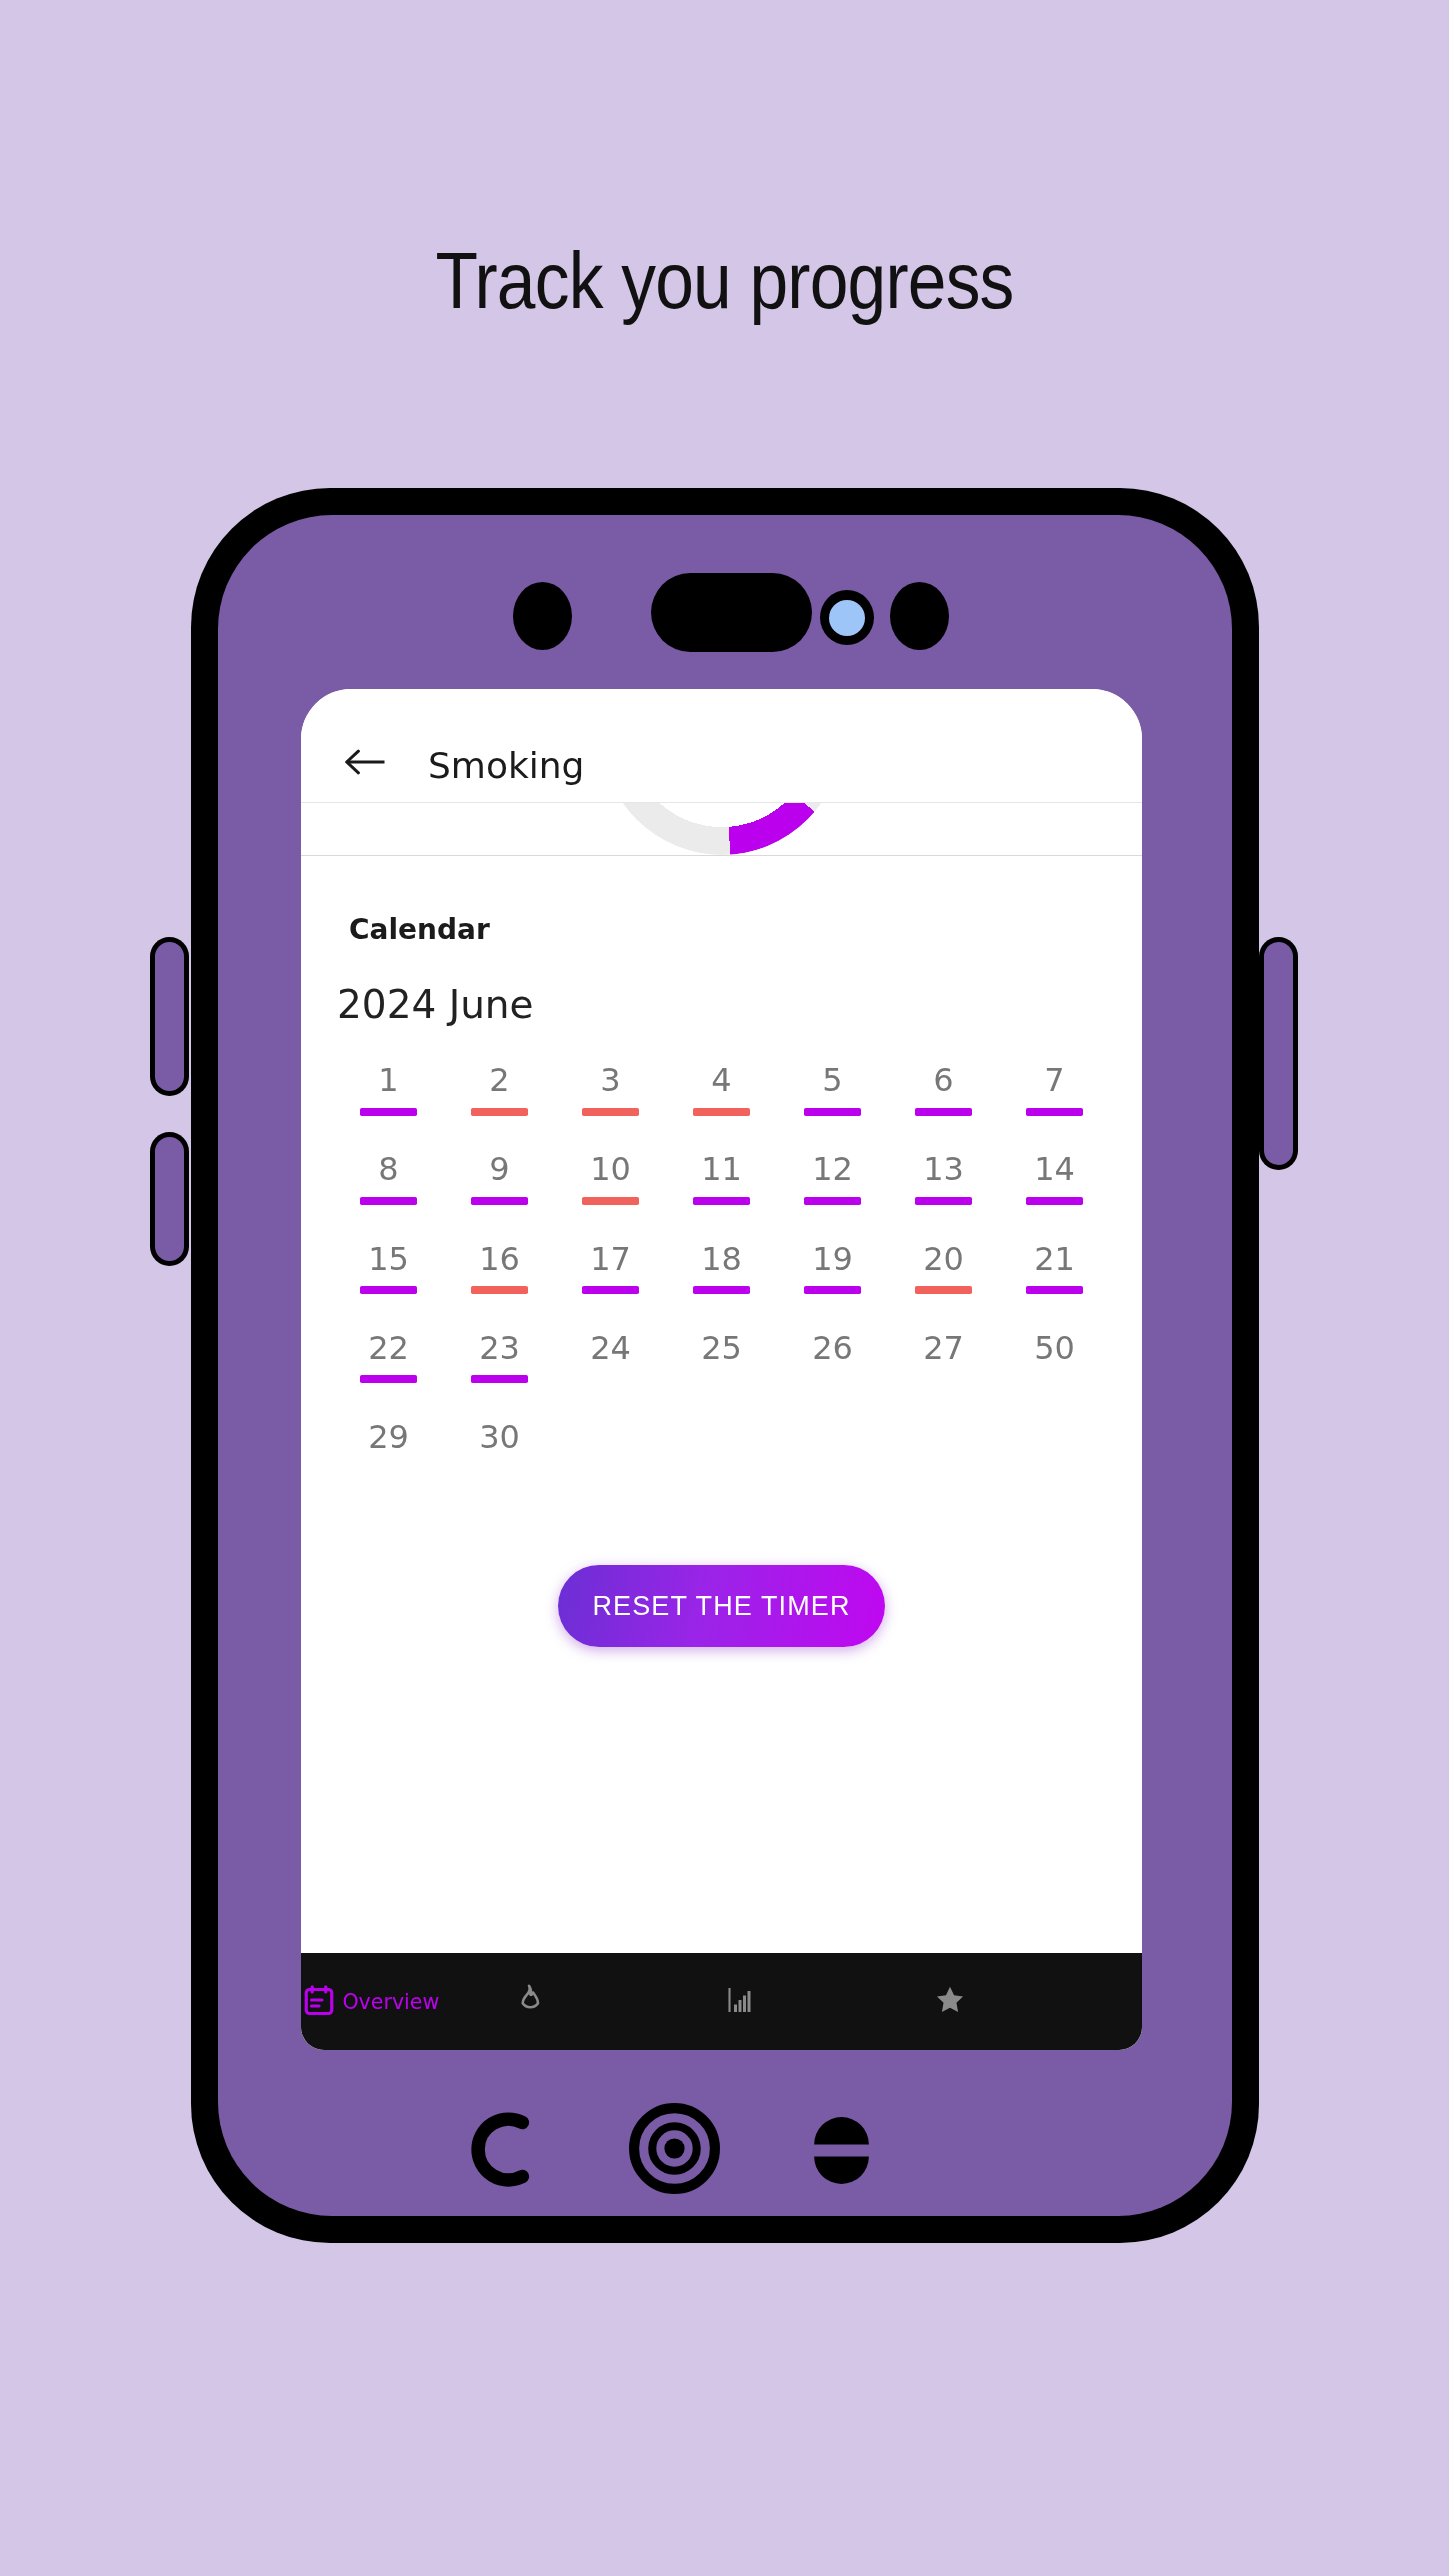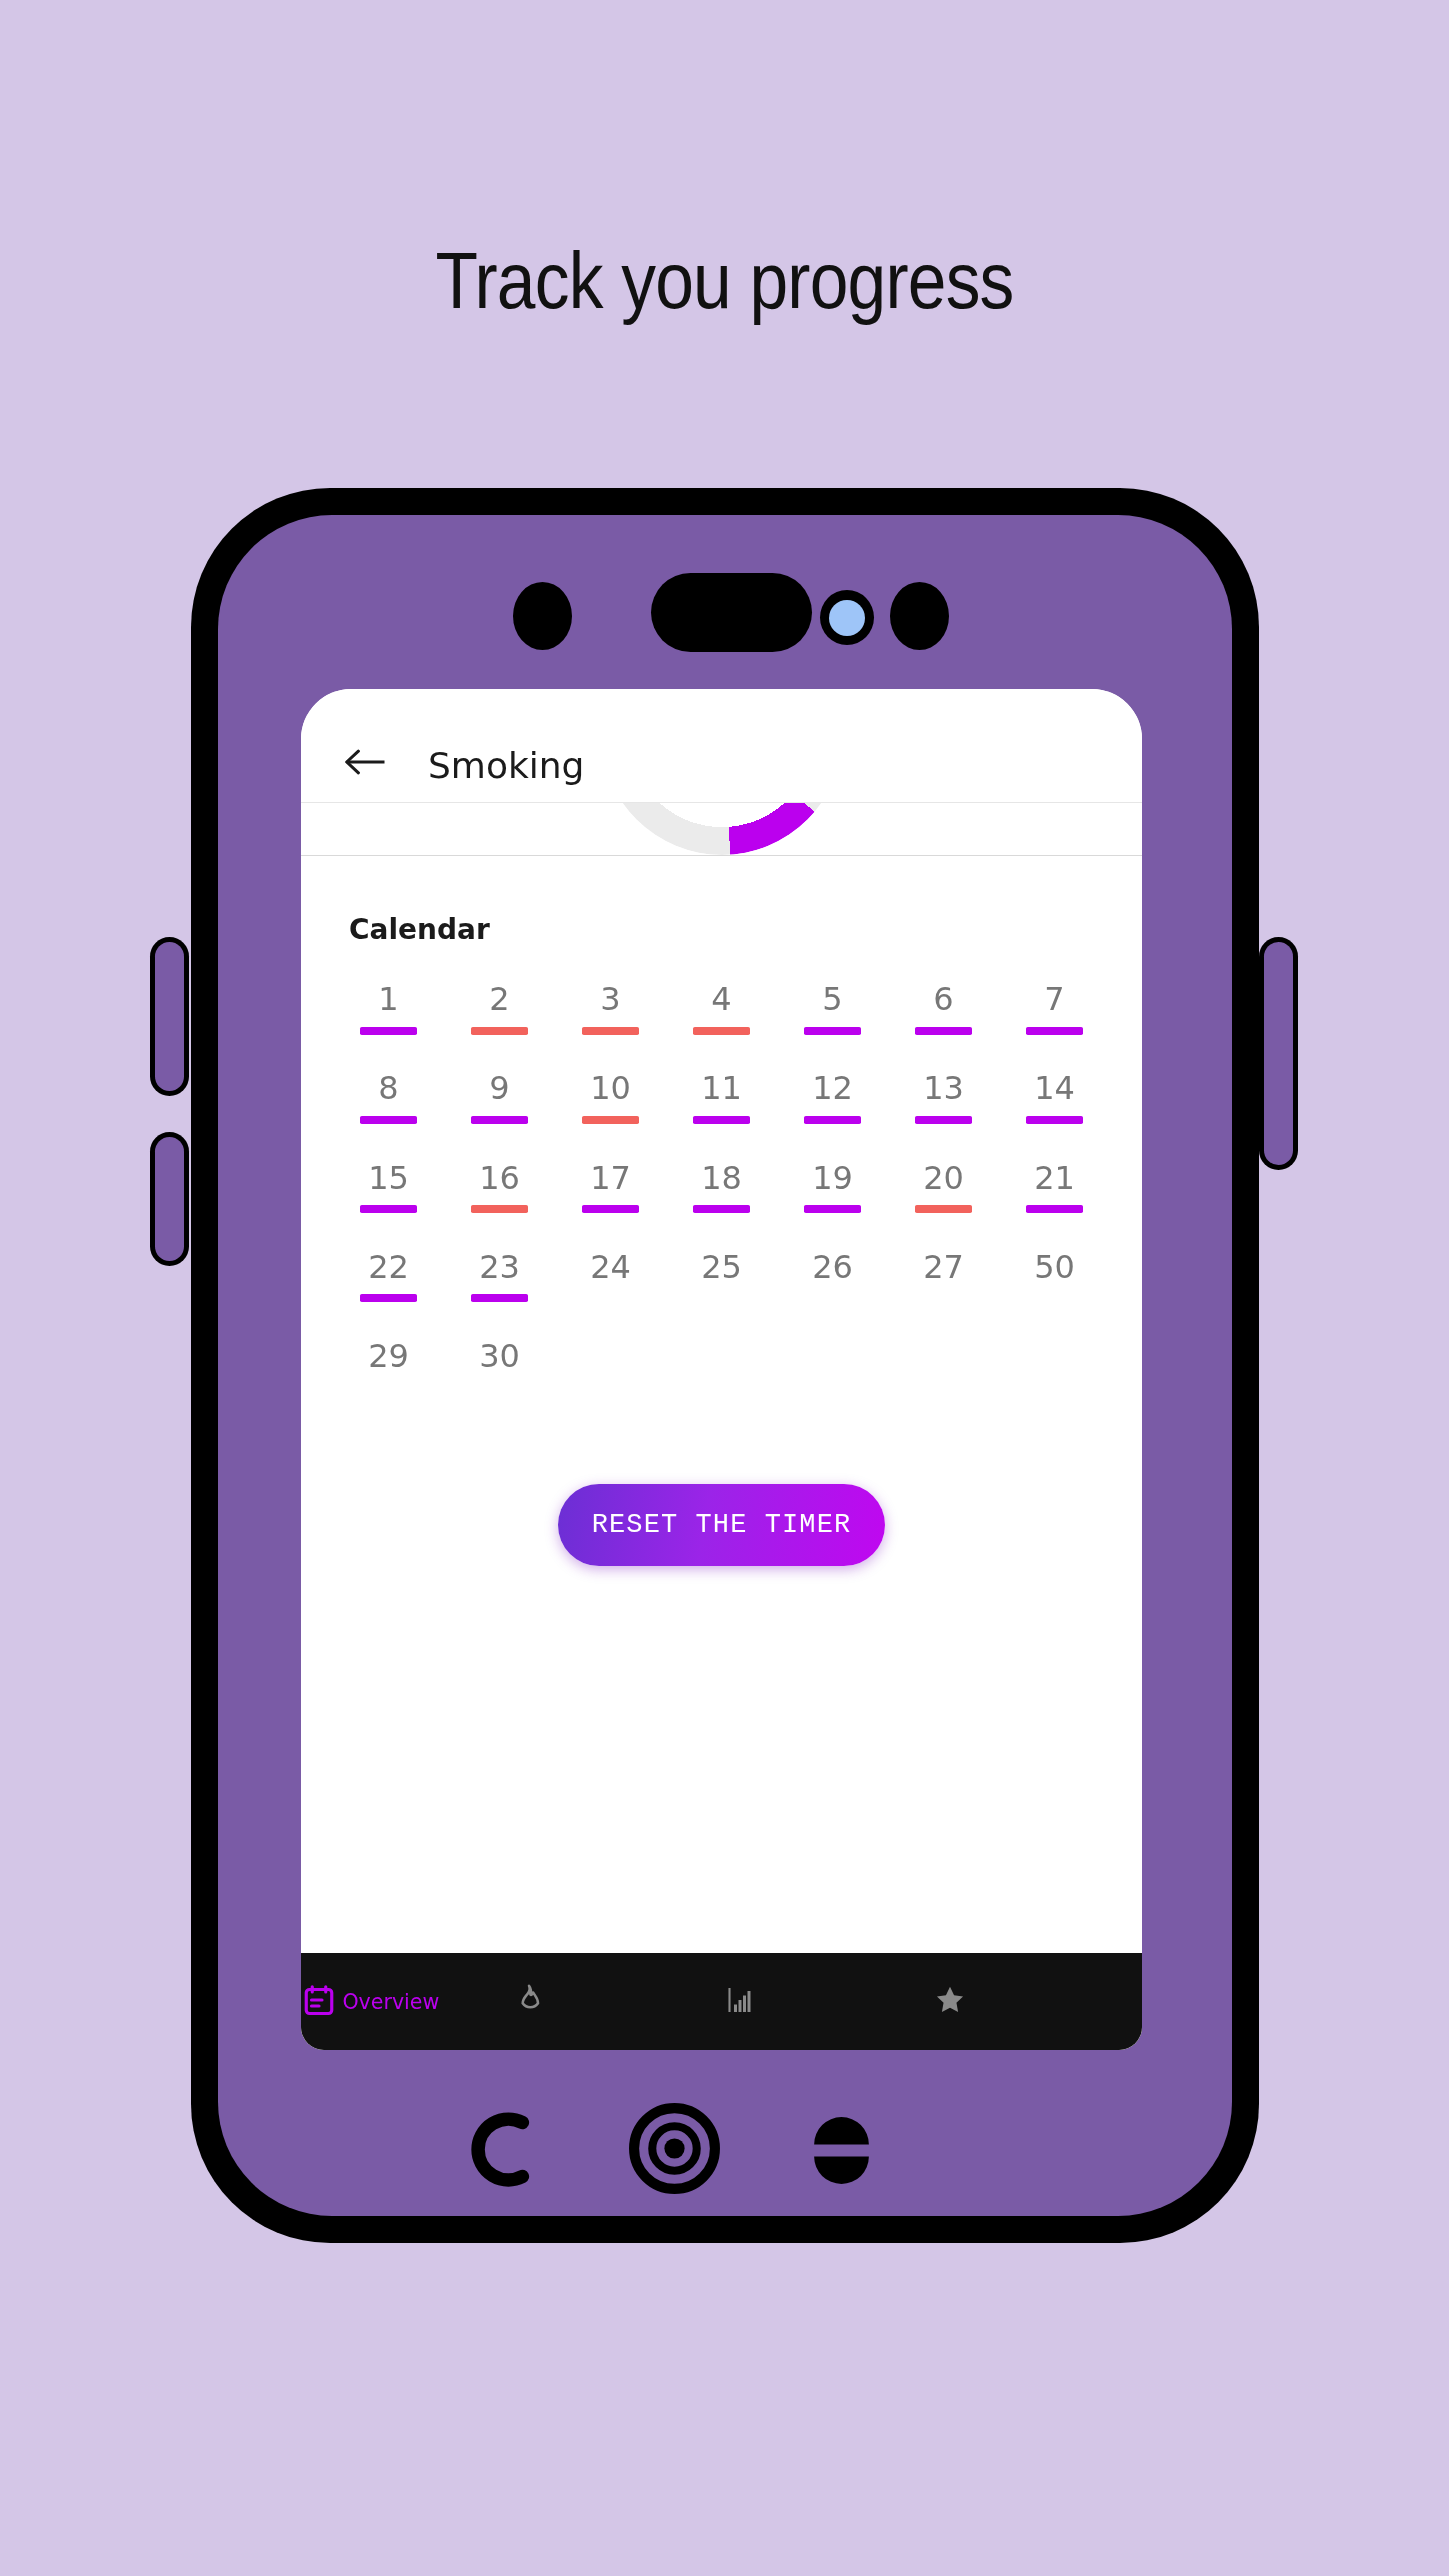--- a/index.html
+++ b/index.html
@@ -140,21 +140,21 @@
   .cal-bar.good { background:#bb00ee; }
   .cal-bar.bad  { background:#f2625c; }
 
   .reset-wrap { text-align:center; margin-top:93px; }
   .reset-btn {
     display:inline-block;
     padding:0 34px; height:82px; line-height:82px;
     border-radius:41px;
     background:linear-gradient(100deg,#6b2fd4 0%,#9b24e8 45%,#c007f0 100%);
     color:#fff; font-size:27px; letter-spacing:1.1px;
-    font-family:Liberation Mono, monospace;
+    font-family:Liberation Sans, sans-serif;
     border:none; cursor:pointer;
     box-shadow:0 3.6px 12.5px rgba(120,20,190,.35);
   }
 
   
   .navbar {
     position:absolute; left:0; bottom:0; width:100%; height:97px;
     background:#111; display:flex; align-items:center;
   }
   .nav-item {
@@ -211,20 +211,21 @@
 
     <div class="content">
 
       <div class="ring-clip">
         <div class="ring"></div>
       </div>
       <div class="divider"></div>
 
 
       <div class="cal-label">Calendar</div>
+      <div class="cal-month">2024 June</div>
 
       <div class="cal-grid" id="cal-grid">
           <div class="cal-cell">
             <div class="cal-num">1</div>
             <div class="cal-bar good"></div>
           </div>
           <div class="cal-cell">
             <div class="cal-num">2</div>
             <div class="cal-bar bad"></div>
           </div>

